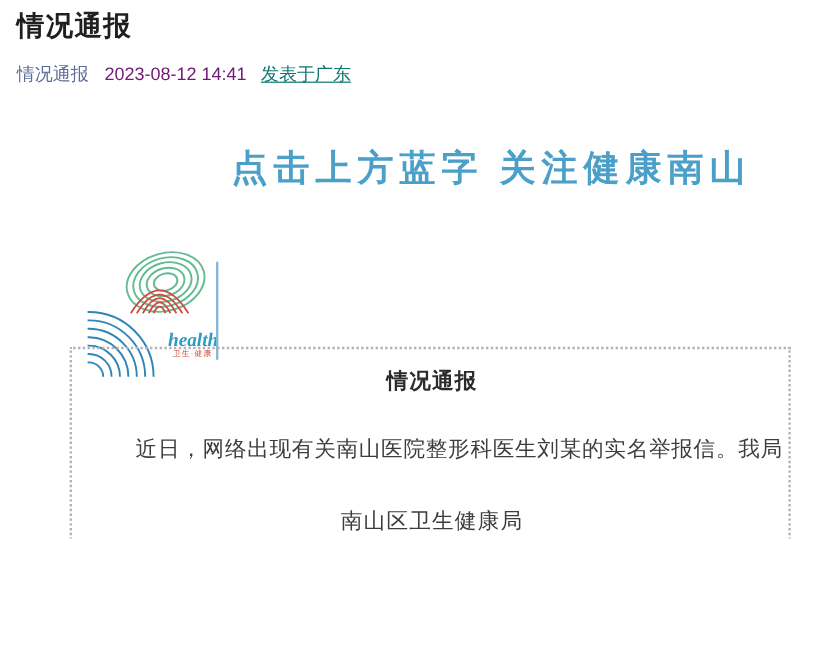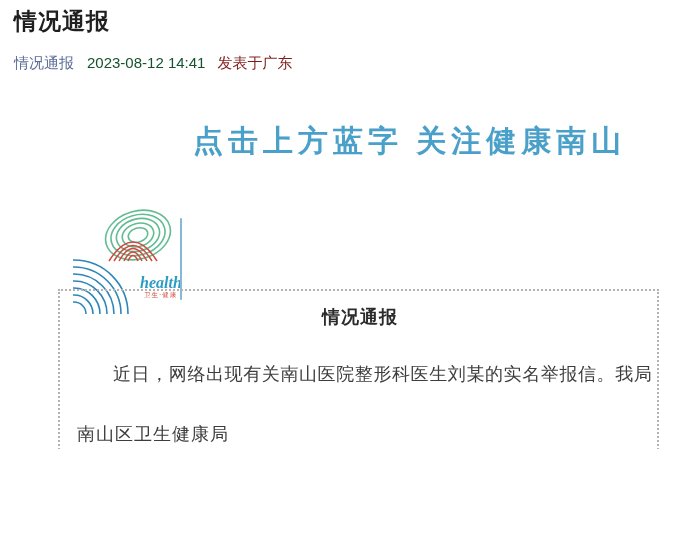--- a/index.html
+++ b/index.html
@@ -11,22 +11,22 @@
   .article-title{
     position:absolute;left:14px;top:6px;margin:0;
     font-size:23px;font-weight:700;color:#1f1f1f;line-height:30px;
     letter-spacing:1px;
   }
   .byline{
     position:absolute;left:14px;top:52px;font-size:15px;line-height:22px;
     white-space:nowrap;
   }
   .account-name{color:#5b6d96;margin-right:13px;cursor:pointer;}
-  .pub-time{color:#14532d;margin-right:12px;}
-  .pub-location{color:#7f1d1d;}
+  .pub-time{color:#701a75;margin-right:12px;}
+  .pub-location{color:#0f766e;text-decoration:underline;}
   
   .banner{position:absolute;left:0;top:95px;width:700px;height:135px;}
   .logo-svg{position:absolute;left:73px;top:107px;width:115px;height:112px;}
   .banner-divider{
     position:absolute;left:180px;top:123px;width:2px;height:82px;
     background:#85b9d6;border-radius:1px;
   }
   .banner-text{
     position:absolute;left:193px;top:20px;
     font-size:30px;font-weight:700;color:#4aa0c8;
@@ -40,21 +40,21 @@
   }
   .notice-title{
     margin:0;text-align:center;font-size:18px;font-weight:700;
     color:#2b2b2b;line-height:22px;letter-spacing:1px;
   }
   .notice-body{margin-top:34px;font-size:18px;color:#3d3d3d;
     line-height:25px;letter-spacing:0.6px;}
   .notice-body .line{white-space:nowrap;}
   .notice-body .line.first{text-indent:2em;margin-top:32px;}
   .notice-sign{
-    margin-top:32px;text-align:left;font-size:18px;color:#3d3d3d;
+    margin-top:32px;text-align:center;font-size:18px;color:#3d3d3d;
     line-height:31px;letter-spacing:1px;
   }
 </style>
 </head>
 <body>
 
 <div class="page">
 
   <h1 class="article-title">情况通报</h1>
   <div class="byline">

